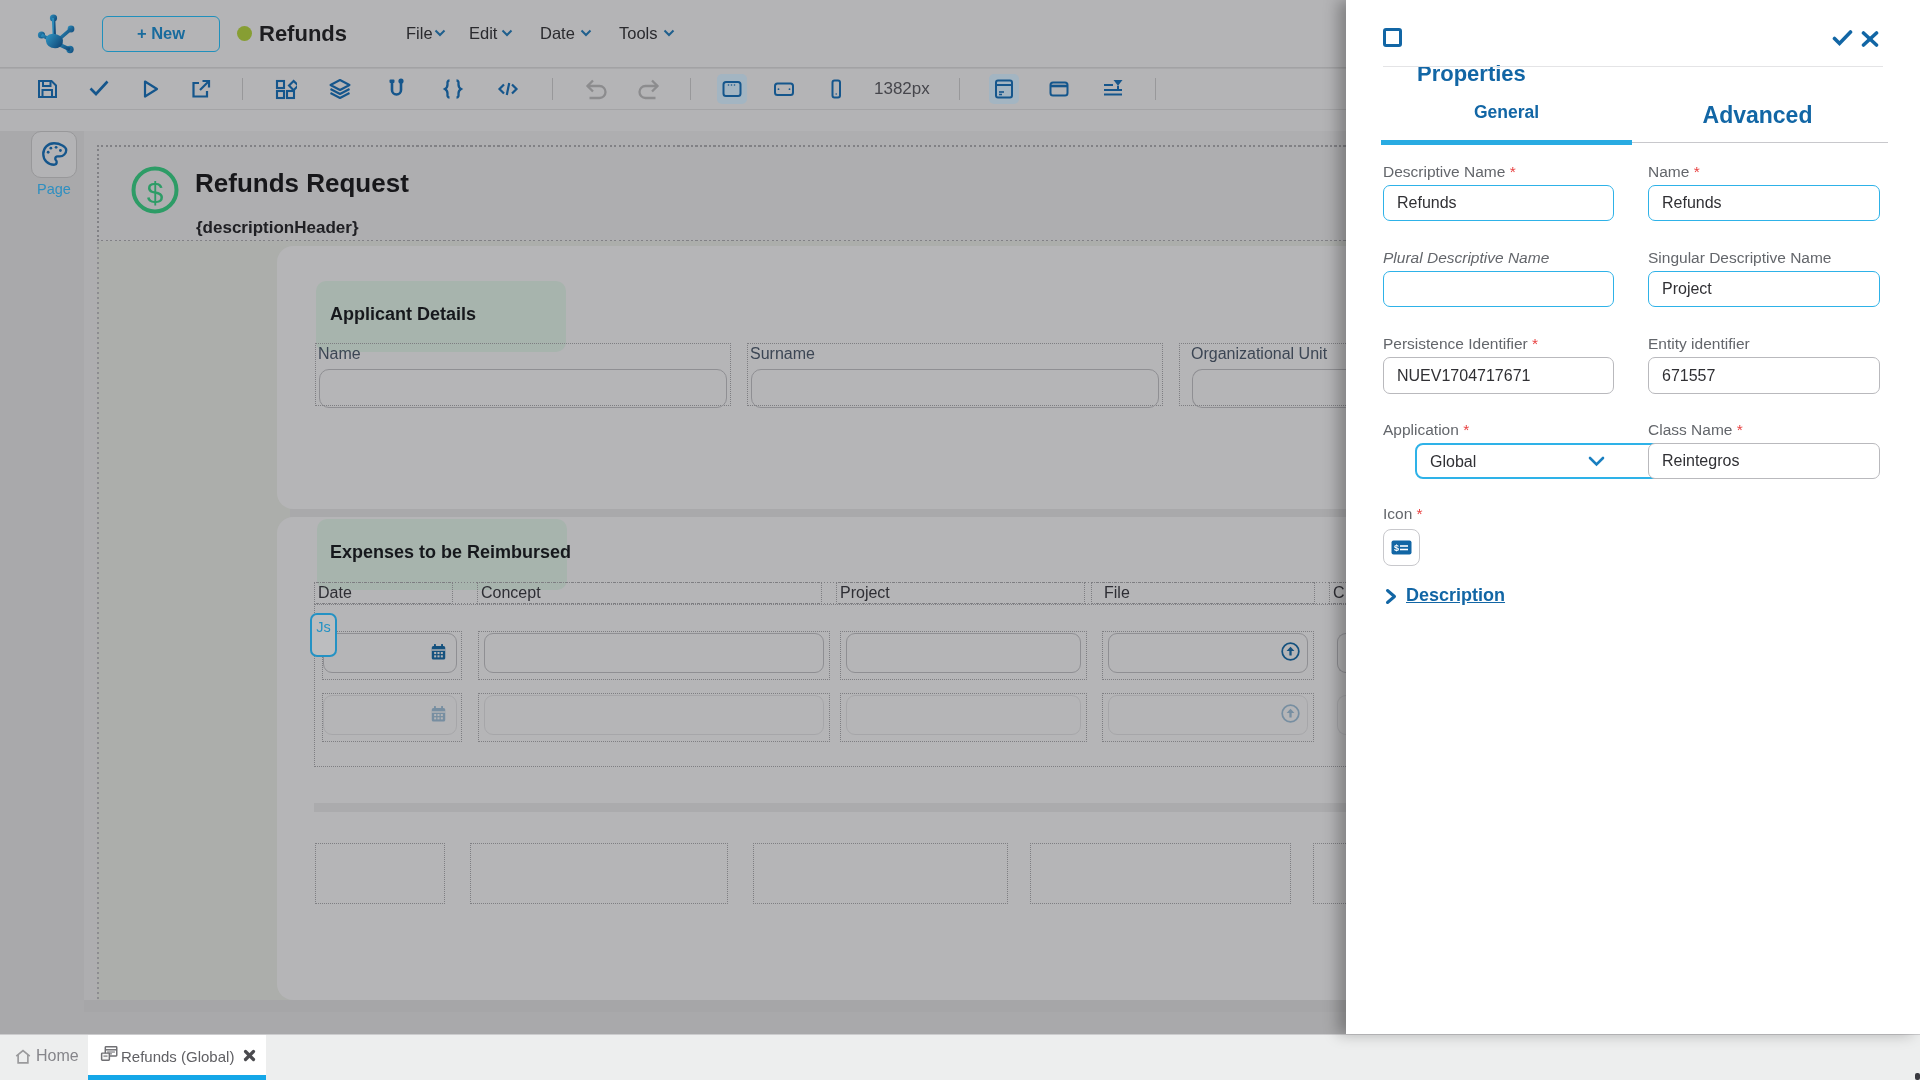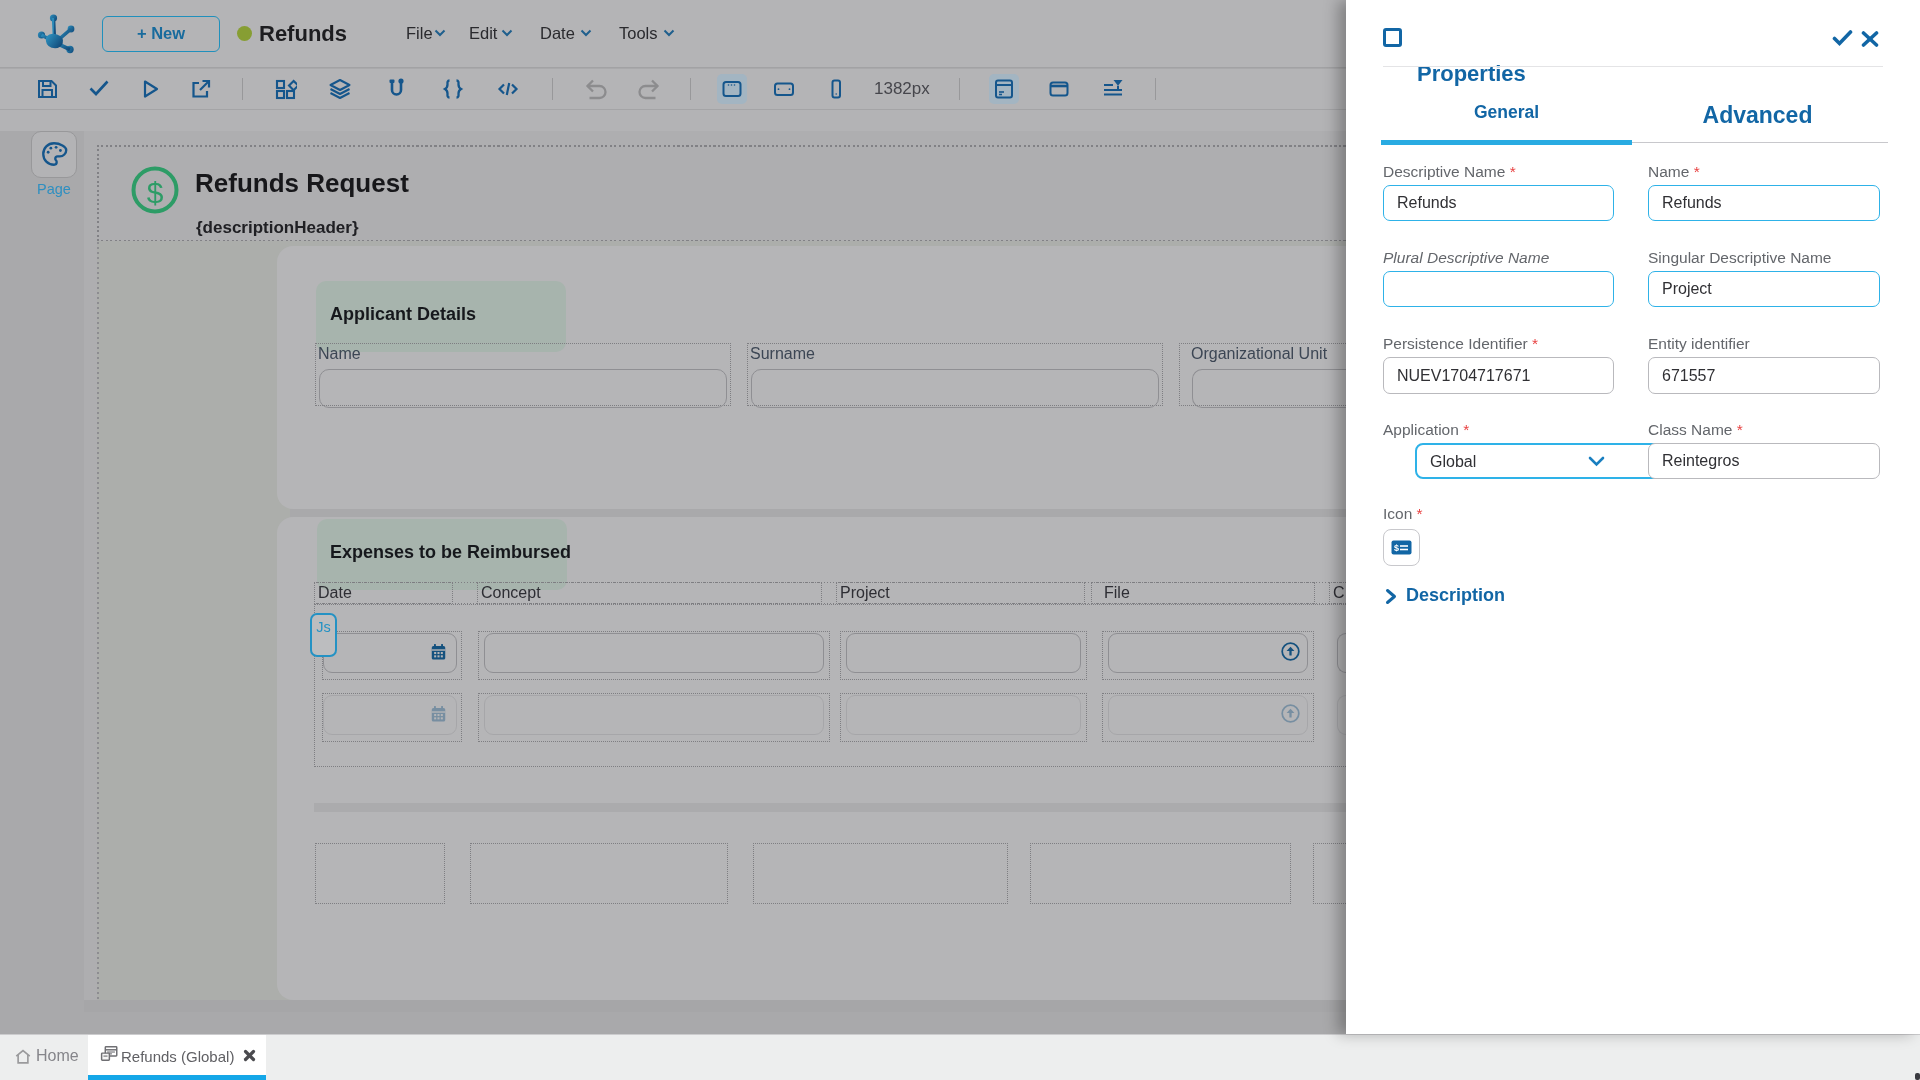--- a/index.html
+++ b/index.html
@@ -387,14 +387,14 @@
 <svg class="abs" style="left:1391px;top:540px;" width="21" height="15" viewBox="0 0 21 15">
   <rect x="0.5" y="0.5" width="20" height="14" rx="2" fill="#1266a5"></rect>
   <text x="3" y="11" font-size="9" font-weight="bold" fill="#ffffff" font-family="Liberation Sans">$</text>
   <line x1="9" y1="6" x2="17" y2="6" stroke="#ffffff" stroke-width="1.6"></line>
   <line x1="9" y1="9.5" x2="17" y2="9.5" stroke="#ffffff" stroke-width="1.6"></line>
 </svg>
 
 <svg class="abs" style="left:1385px;top:588px;" width="12" height="17" viewBox="0 0 12 17" fill="none" stroke="#1266a5" stroke-width="3" stroke-linecap="round" stroke-linejoin="round">
   <polyline points="2.5,2.5 9.5,8.5 2.5,14.5"></polyline>
 </svg>
-<div class="abs" style="left:1406px;top:585px;font-size:18px;font-weight:bold;color:#1266a5;">Description</div>
+<div class="abs" style="left:1406px;top:585px;font-size:18px;font-weight:bold;color:#1266a5;text-decoration:underline;">Description</div>
 <div class="abs" style="left:1915px;top:1073px;width:5px;height:7px;background:#3a3a40;border-radius:2px;"></div>
 
 </body></html>

